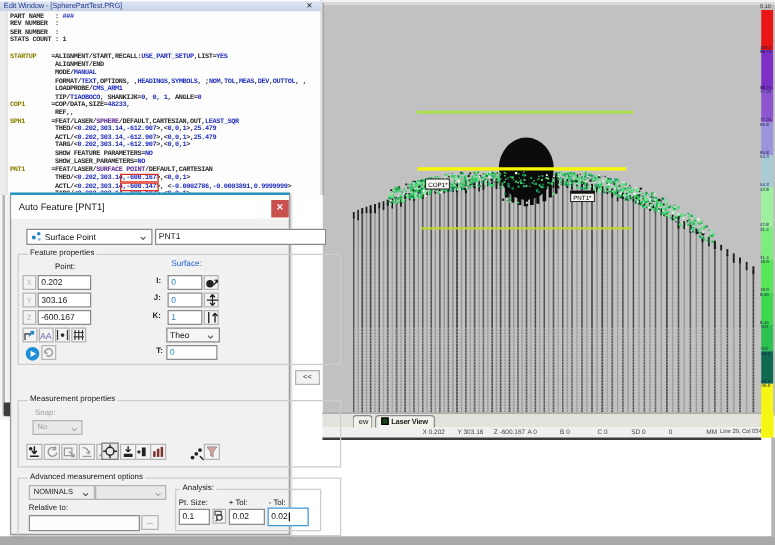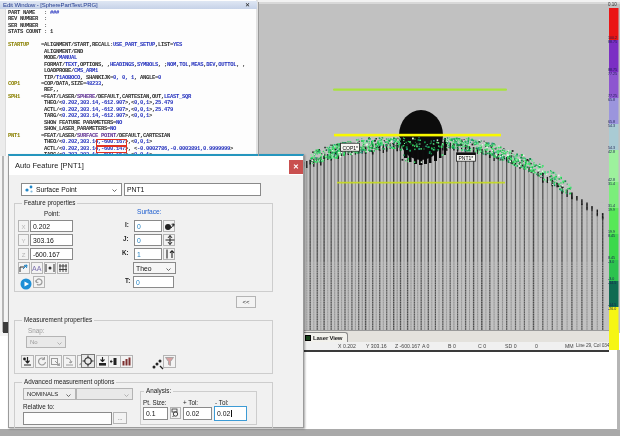--- a/index.html
+++ b/index.html
@@ -24,21 +24,21 @@
 #botband { left:0; top:429px; width:620px; height:7px; background:#a9a9a9; }
 #rband { left:617px; top:350px; width:3px; height:80px; background:#b5b5b5; }
 
 #tabbar { left:258px; top:330px; width:351px; height:12px; background:#e4e2dd; border-top:1px solid #9a9a9a;}
 .tab { position:absolute; top:0.5px; height:11.5px; background:#f2f1ec; border:1px solid #8a8a8a; border-bottom:none;
   border-radius:3px 3px 0 0; font-size:6px; line-height:11px; color:#222; padding:0 4px; }
 #stat { left:258px; top:342px; width:351px; height:7.5px; overflow:hidden; background:#f0f0f0; font-size:5.2px; color:#444; }
 #stat span { position:absolute; top:1px; white-space:nowrap; }
 #statline { left:258px; top:349.5px; width:351px; height:2px; background:#3a3a3a; }
 
-#dlg { left:8px; top:154px; width:296px; height:274px; background:#f1f1f1;
+#dlg { left:8px; top:154px; width:224px; height:274px; background:#f1f1f1;
   border:1px solid #9b9b9b; border-top:2px solid #2596be; box-shadow:1px 1px 2px rgba(0,0,0,0.35); }
 #dtitle { left:0; top:0; width:100%; height:19px; background:#ffffff; font-size:7.5px; color:#1a1a1a; line-height:20px; padding-left:6px; }
 #dclose { right:0px; top:4px; width:14px; height:14px; background:#c9504f; color:#fff; font-size:7px;
   text-align:center; line-height:14px; font-weight:bold; }
 .fld { position:absolute; background:#fff; border:1px solid #8a8a8a; font-size:6.8px; color:#111; padding-left:2px; }
 .btn { position:absolute; background:#f3f3f3; border:1px solid #b4b4b4; font-size:6px; color:#444; text-align:center; }
 .grp { position:absolute; border:1px solid #cdcdcd; }
 .grplab { position:absolute; background:#f1f1f1; font-size:6.3px; color:#1a1a1a; padding:0 2px; }
 .lab { position:absolute; font-size:6.3px; color:#1a1a1a; }
 .blab { position:absolute; font-size:6.6px; color:#1f5fd0; }

